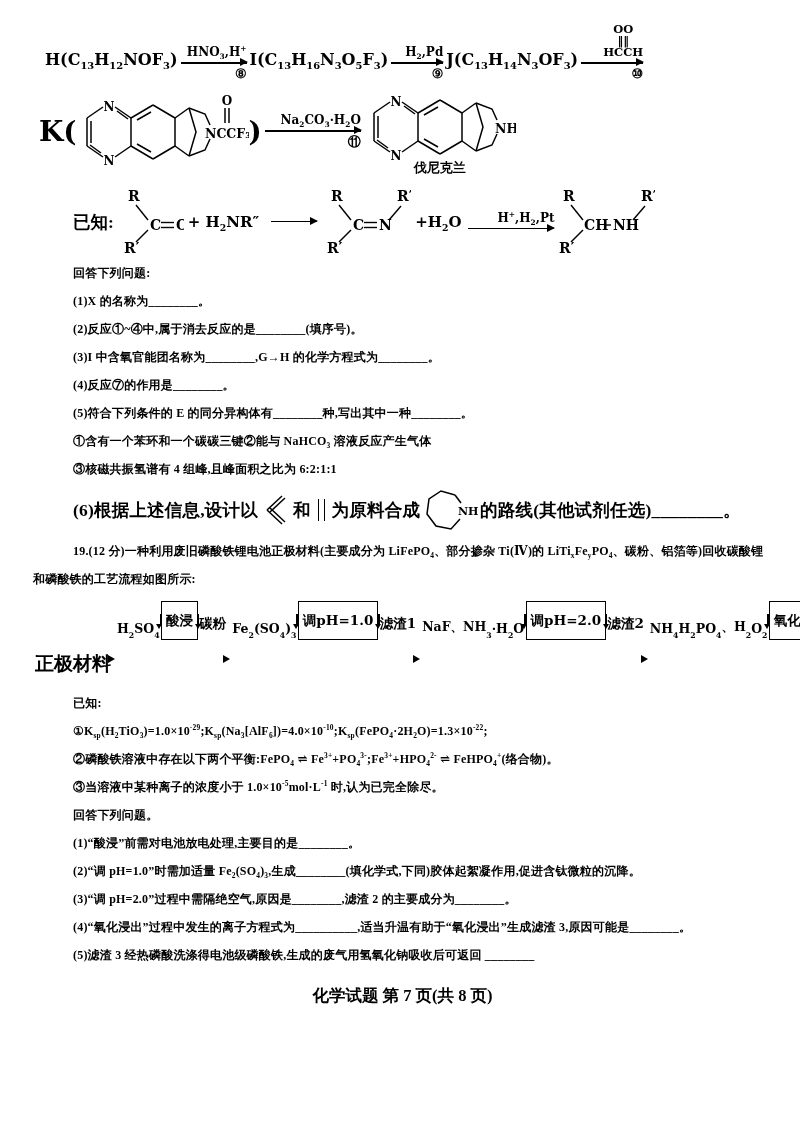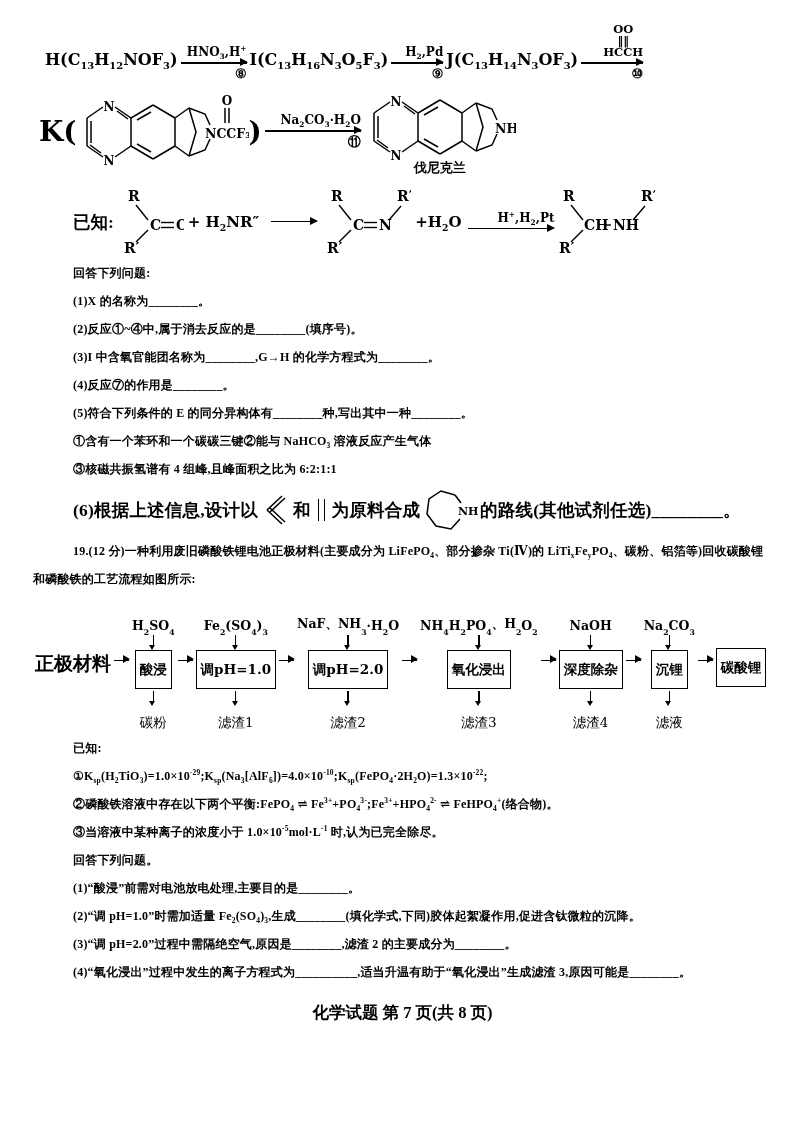--- a/index.html
+++ b/index.html
@@ -31,27 +31,27 @@
   .kw-label{font-size:17.5px;font-weight:600;margin-right:8px;}
   .plus{font-size:15px;font-weight:700;font-family:"DejaVu Serif",serif;margin:0 4px;white-space:nowrap;}
   .lone-shaft{width:46px;margin:0 8px;}
   
   .q6row{align-items:center;margin:2px 0;}
   .t6{font-size:17.5px;font-weight:600;letter-spacing:.2px;}
   .lead{margin-left:40px;}
   .dbl{display:inline-block;width:5px;height:22px;border-left:1.8px solid #000;border-right:1.8px solid #000;margin:0 7px;vertical-align:middle;}
   
   .flow{display:flex;align-items:flex-start;margin:8px 0 2px 2px;font-family:"DejaVu Serif",serif;}
-  .fcol{display:flex;flex-direction:column;align-items:center;justify-content:flex-end;}
+  .fcol{display:flex;align-items:center;justify-content:flex-end;}
   .ftop{height:32px;display:flex;align-items:flex-end;font-size:12.5px;font-weight:700;white-space:nowrap;}
   .varr{width:1.4px;height:11px;background:#000;position:relative;margin:2px 0 4px;}
   .varr::after{content:"";position:absolute;left:-3.2px;bottom:-4px;width:0;height:0;
     border-top:5px solid #000;border-left:3.8px solid transparent;border-right:3.8px solid transparent;}
   .fbox{border:1.6px solid #000;padding:8px 4px;font-size:13.5px;font-weight:700;line-height:21px;white-space:nowrap;}
-  .fbot{font-size:13.5px;font-weight:400;margin-top:8px;white-space:nowrap;}
+  .fbot{font-size:13.5px;font-weight:700;margin-top:8px;white-space:nowrap;}
   .fstart{font-size:19px;font-weight:700;margin-top:50px;white-space:nowrap;}
   .fend{margin-top:47px;}
   .harr{width:15px;height:1.4px;background:#000;position:relative;margin:59px 3px 0;}
   .harr::after{content:"";position:absolute;right:-1px;top:-4.2px;width:0;height:0;
     border-left:7px solid #000;border-top:4px solid transparent;border-bottom:4px solid transparent;}
   .footer{text-align:center;font-size:16.5px;font-weight:700;margin-top:16px;}
 </style>
 </head>
 <body>
 
@@ -296,16 +296,17 @@
   <p class="t">已知:</p>
   <p class="t">①K<sub>sp</sub>(H<sub>2</sub>TiO<sub>3</sub>)=1.0×10<sup>-29</sup>;K<sub>sp</sub>(Na<sub>3</sub>[AlF<sub>6</sub>])=4.0×10<sup>-10</sup>;K<sub>sp</sub>(FePO<sub>4</sub>·2H<sub>2</sub>O)=1.3×10<sup>-22</sup>;</p>
   <p class="t">②磷酸铁溶液中存在以下两个平衡:FePO<sub>4</sub> ⇌ Fe<sup>3+</sup>+PO<sub>4</sub><sup>3-</sup>;Fe<sup>3+</sup>+HPO<sub>4</sub><sup>2-</sup> ⇌ FeHPO<sub>4</sub><sup>+</sup>(络合物)。</p>
   <p class="t">③当溶液中某种离子的浓度小于 1.0×10<sup>-5</sup>mol·L<sup>-1</sup> 时,认为已完全除尽。</p>
 
   <p class="t">回答下列问题。</p>
   <p class="t">(1)“酸浸”前需对电池放电处理,主要目的是________。</p>
   <p class="t">(2)“调 pH=1.0”时需加适量 Fe<sub>2</sub>(SO<sub>4</sub>)<sub>3</sub>,生成________(填化学式,下同)胶体起絮凝作用,促进含钛微粒的沉降。</p>
   <p class="t">(3)“调 pH=2.0”过程中需隔绝空气,原因是________,滤渣 2 的主要成分为________。</p>
   <p class="t">(4)“氧化浸出”过程中发生的离子方程式为__________,适当升温有助于“氧化浸出”生成滤渣 3,原因可能是________。</p>
+  <p class="t">(5)滤渣 3 经热磷酸洗涤得电池级磷酸铁,生成的废气用氢氧化钠吸收后可返回 ________</p>
 
   <div class="footer">化学试题 第 7 页(共 8 页)</div>
 </div>
 </div>
 
 </body></html>

